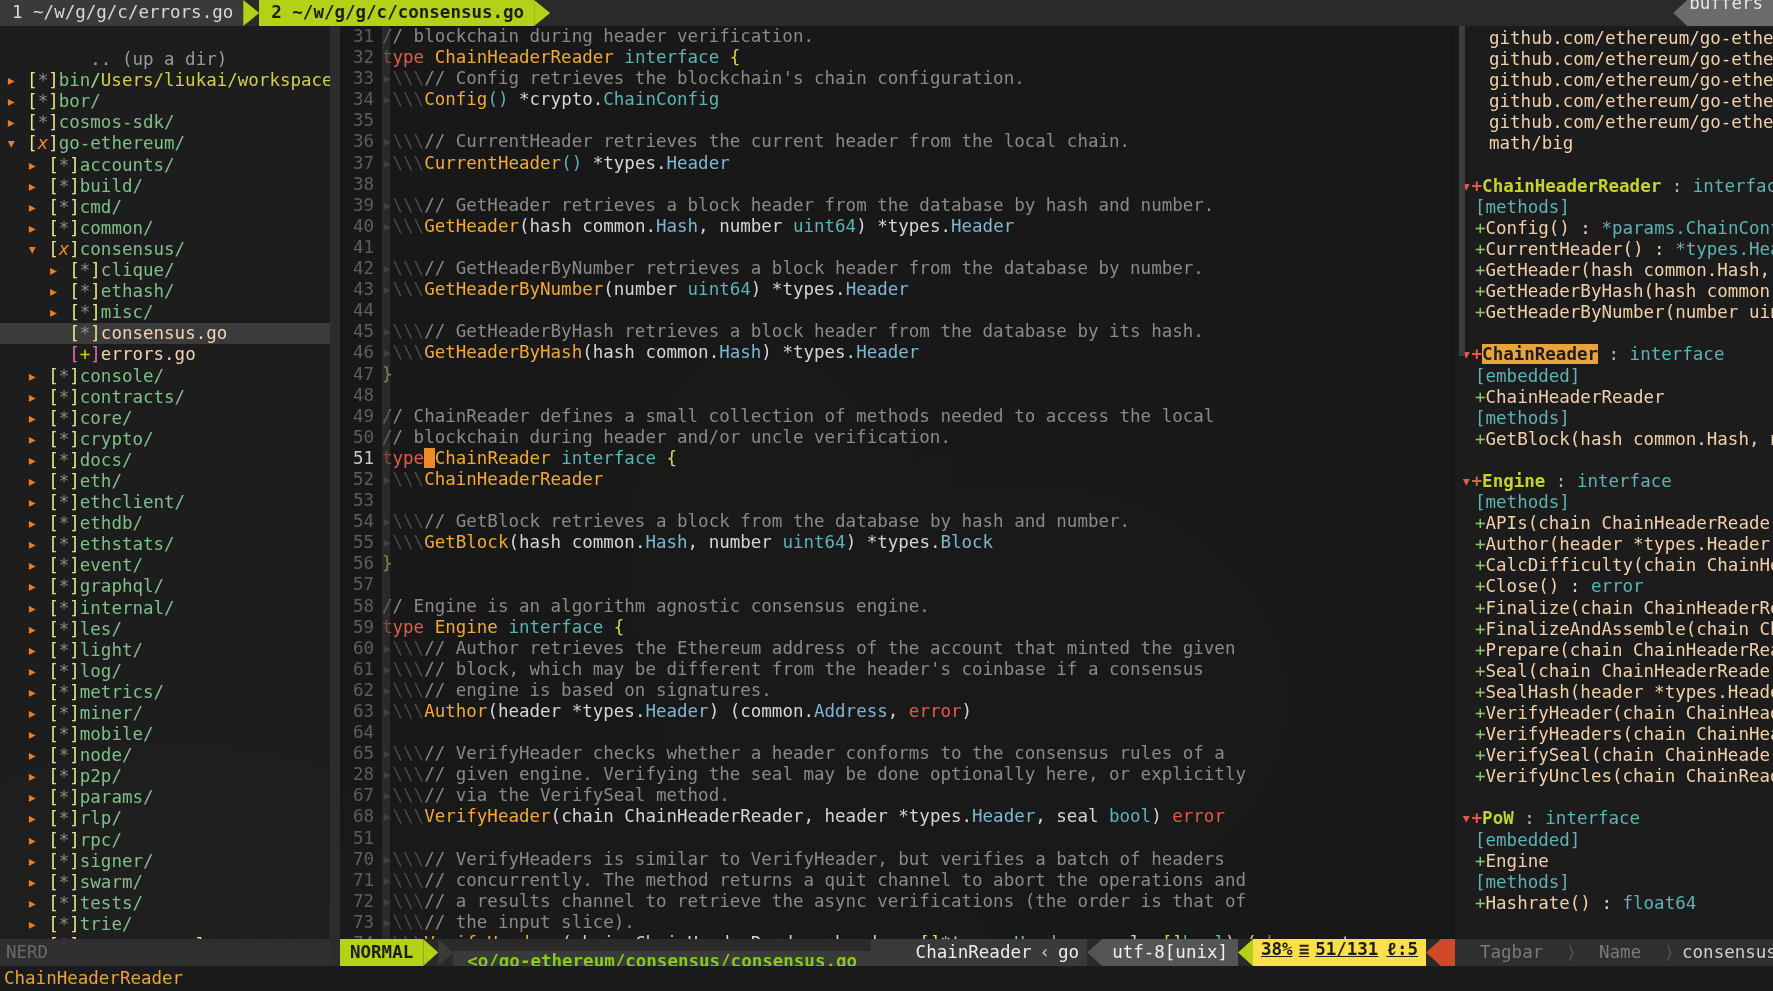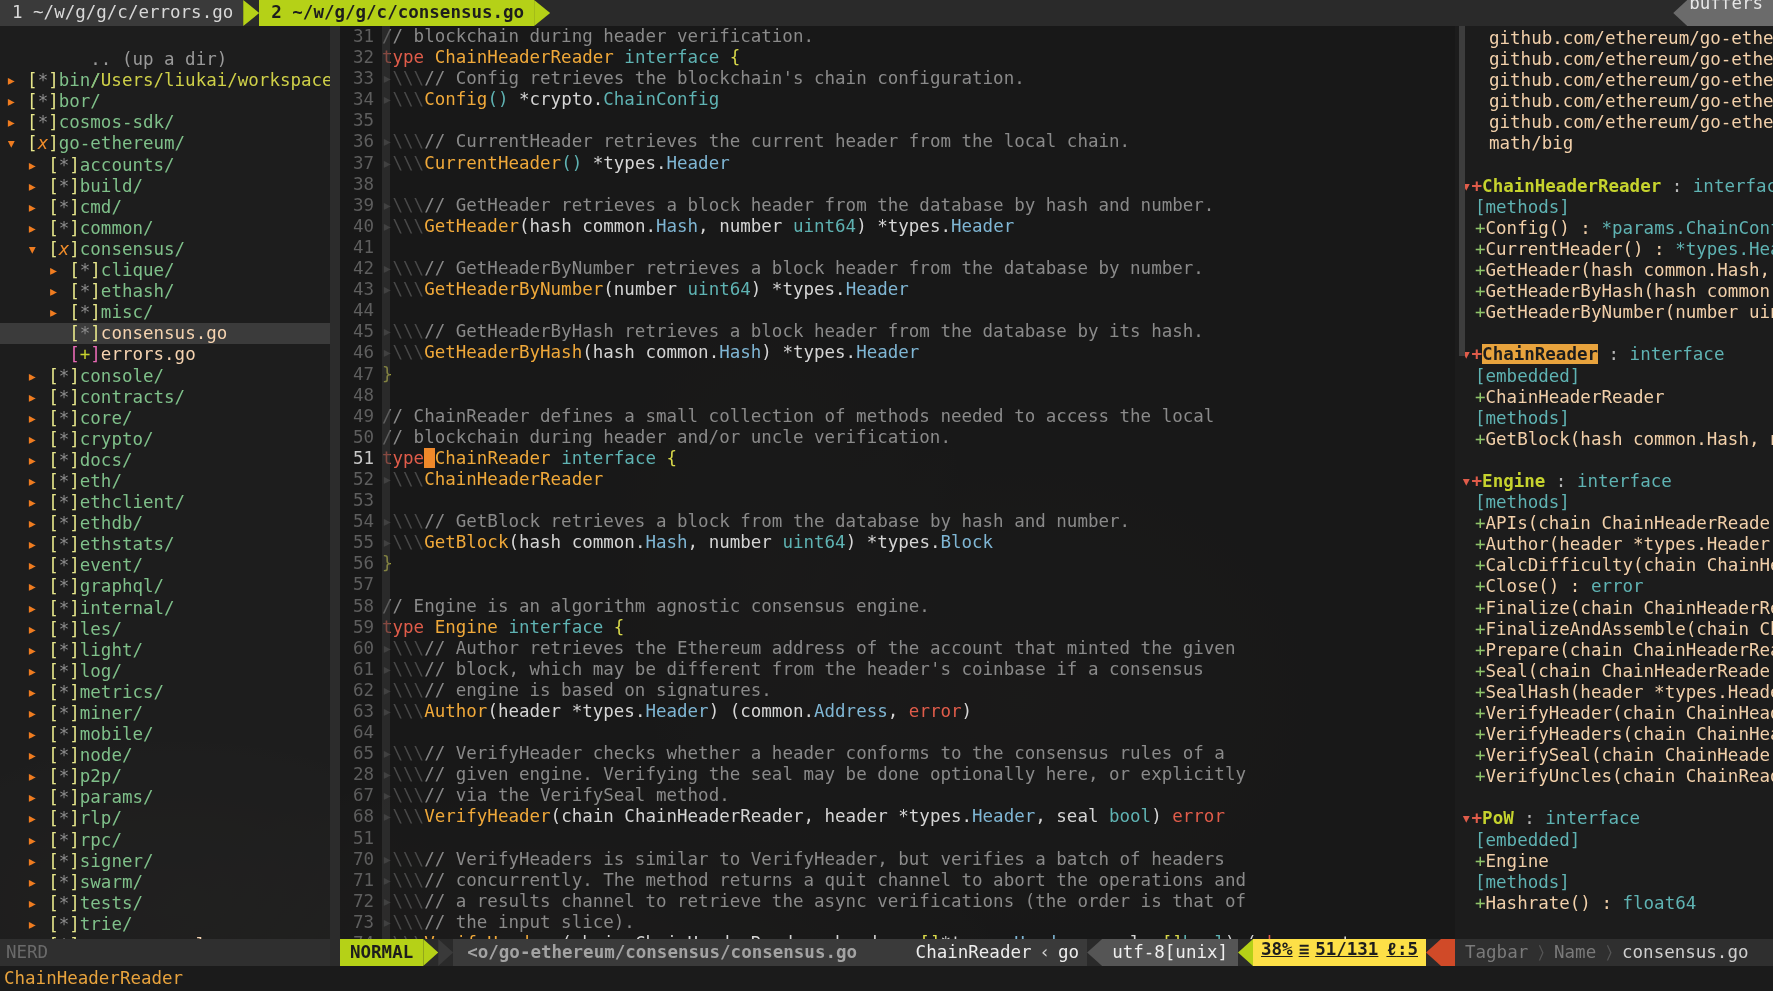--- a/index.html
+++ b/index.html
@@ -113,33 +113,33 @@
             display:flex; align-items:center; padding:0 10px; }
   .ar{ width:15px; flex:0 0 15px; position:relative; }
   .ar::after{ content:""; position:absolute; inset:0; clip-path:polygon(0 0,0 100%,100% 50%); }
   .ar.lime::after{ background:#b5d117; }
   .ar.dark::after{ background:#3a3a3a; }
   .arl{ width:15px; flex:0 0 15px; position:relative; }
   .arl::after{ content:""; position:absolute; inset:0; clip-path:polygon(100% 0,100% 100%,0 50%); }
   .arl.gray::after{ background:#555; }
   .arl.lime::after{ background:#b5d117; }
   .arl.red::after{ background:#d04a28; }
-  .sl-file{ display:flex; align-items:center; padding:0 14px;
-            background:#3a3a3a; color:#a3a3a3; font-weight:bold; white-space:nowrap; }
+  .sl-file{ display:flex; align-items:flex-start; padding:0 14px;
+            background:#3a3a3a; color:#84cc16; font-weight:bold; white-space:nowrap;margin-top:12px; }
   .sl-mid{ flex:1 1 auto; background:#3a3a3a; }
   .sl-tag{ display:flex; align-items:center; padding:0 8px;
            background:#3a3a3a; color:#ededed; white-space:nowrap; }
   .sl-enc{ display:flex; align-items:center; padding:0 10px;
            background:#555; color:#efefef; white-space:nowrap; }
   .sl-pos{ display:flex; align-items:flex-start; padding:0 8px;
            background:#fde047; color:#1d1d1d; font-weight:bold; white-space:nowrap;text-decoration:underline; }
   .sl-red{ width:14px; flex:0 0 14px; background:#d04a28; }
   .sl-tb{ width:318px; flex:0 0 318px; display:flex; align-items:center;
           background:#2f2f2f; color:#7a7a7a; white-space:nowrap; }
-  .tbseg{ padding:0 10px; display:flex; align-items:center; height:100%; }
+  .tbseg{ padding:0 25px; display:flex; align-items:center; height:100%; }
   .tbarrow{ color:#555; }
   .tbfilename{ color:#cfcfcf; padding-left:10px; }
 
   
   #cmdline{ height:25px; flex:0 0 25px; display:flex; align-items:center;
             padding-left:4px; background:#1b1b1b; color:#e8a33d; white-space:pre; }
 </style>
 </head>
 <body>
 

